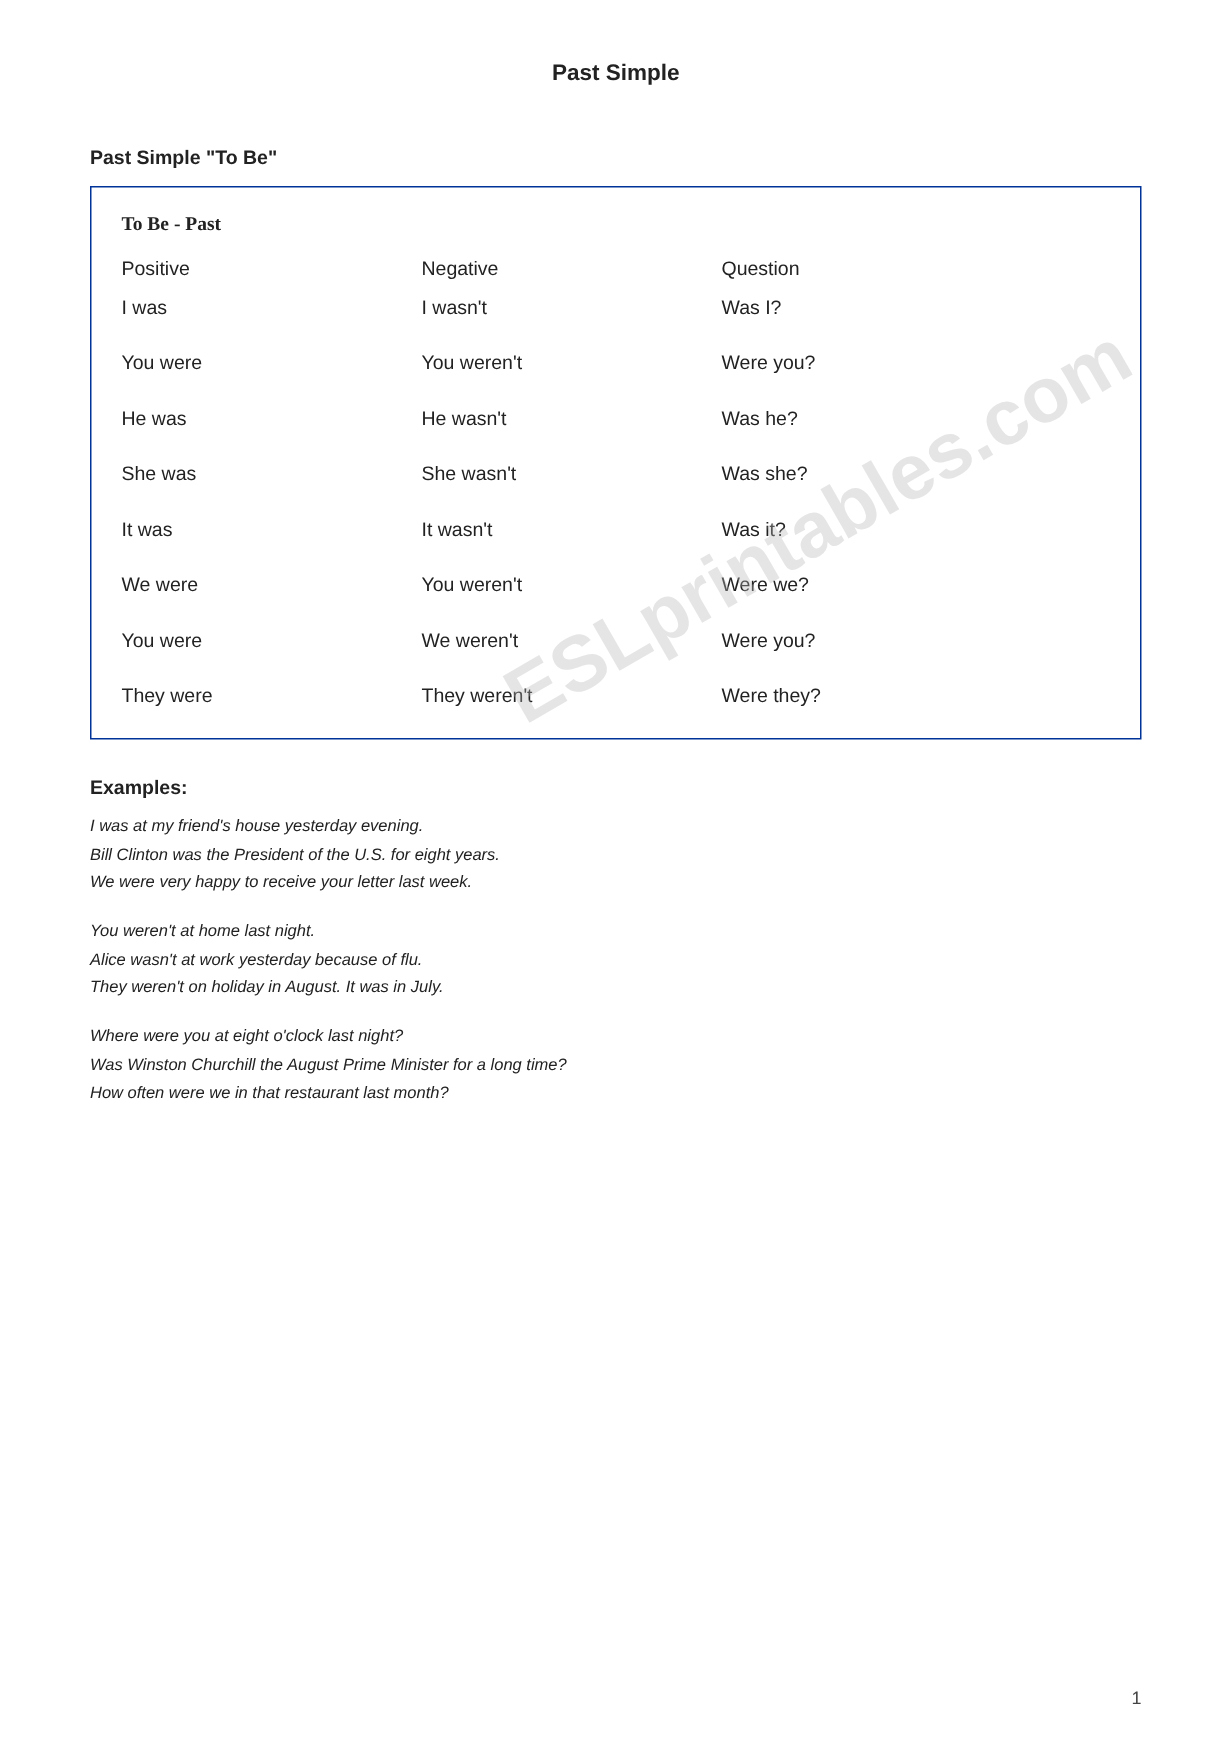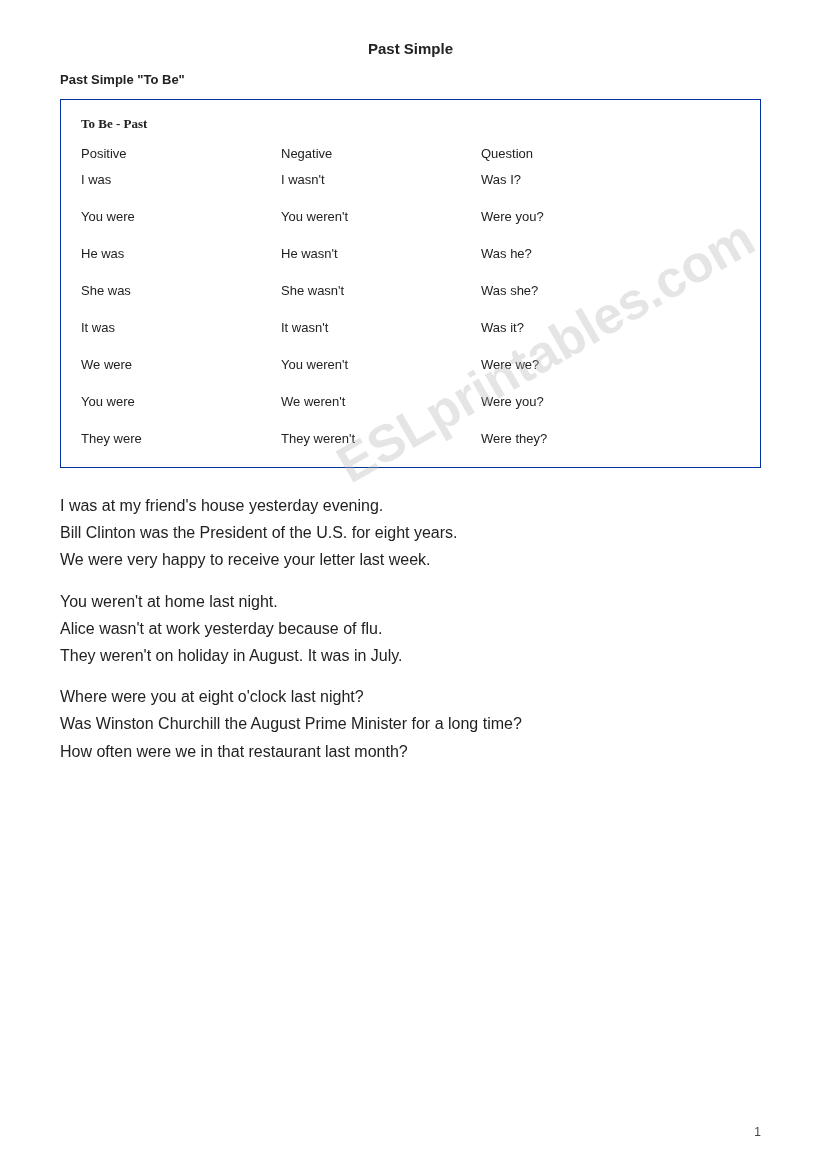--- a/index.html
+++ b/index.html
@@ -18,21 +18,21 @@
       width: 821px;
       min-height: 1169px;
       padding: 40px 60px 40px 60px;
       position: relative;
     }
 
     .page-title {
       text-align: center;
       font-size: 15px;
       font-weight: bold;
-      margin-bottom: 15px;
+      margin-bottom: 40px;
     }
 
     .section-title {
       font-size: 13px;
       font-weight: bold;
       margin-bottom: 12px;
     }
 
     .to-be-box {
       border: 1.5px solid #003399;
@@ -78,21 +78,22 @@
       font-weight: bold;
       font-size: 13px;
       margin-bottom: 10px;
     }
 
     .examples-group {
       margin-bottom: 14px;
     }
 
     .examples-group p {
-      font-size: 16px;
+      font-style: italic;
+      font-size: 11px;
       line-height: 1.7;
     }
 
     .note-box {
       border: 1.5px solid #cc0000;
       padding: 12px 16px 14px 16px;
       margin-top: 10px;
     }
 
     .note-box .note-title {
@@ -183,20 +184,21 @@
       <div class="cell">We weren't</div>
       <div class="cell">Were you?</div>
 
       <div class="cell">They were</div>
       <div class="cell">They weren't</div>
       <div class="cell">Were they?</div>
     </div>
   </div>
 
   <div class="examples-section">
+    <div class="section-title">Examples:</div>
 
     <div class="examples-group">
       <p>I was at my friend's house yesterday evening.</p>
       <p>Bill Clinton was the President of the U.S. for eight years.</p>
       <p>We were very happy to receive your letter last week.</p>
     </div>
 
     <div class="examples-group">
       <p>You weren't at home last night.</p>
       <p>Alice wasn't at work yesterday because of flu.</p>

